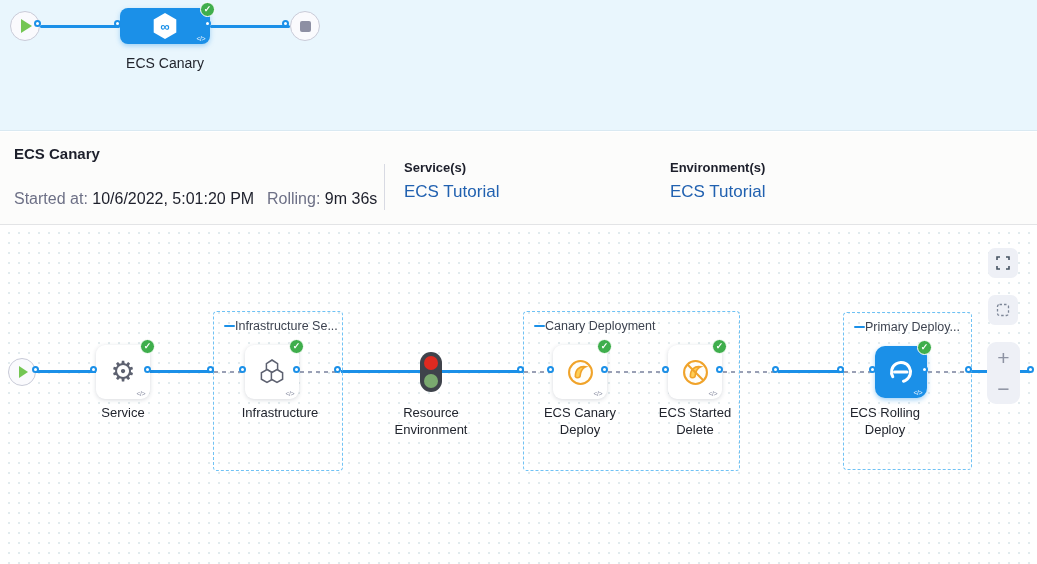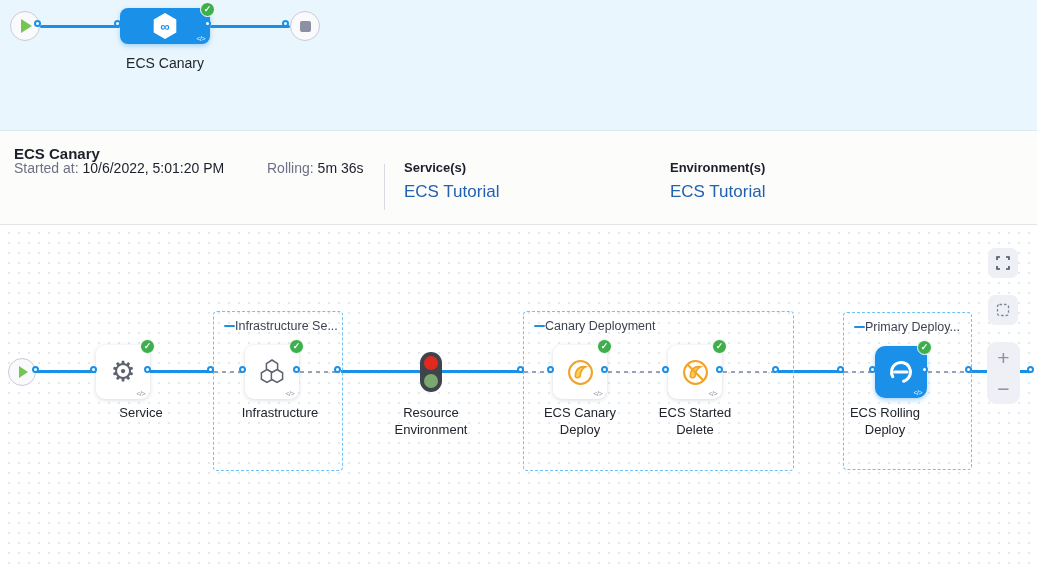--- a/index.html
+++ b/index.html
@@ -25,21 +25,21 @@
     display:flex; align-items:center; justify-content:center; line-height:1; z-index:6; }
   .code-glyph { position:absolute; right:5px; bottom:2px; font-size:7px; letter-spacing:-0.5px; color:#8b8fa3; }
   .code-glyph.on-blue { color:#eaf5ff; }
   .dot { position:absolute; width:7px; height:7px; border-radius:50%; background:#fff;
     border:2.5px solid #1b90e8; z-index:5; }
 
   
   .summary { position:absolute; left:0; top:132px; width:1037px; height:93px;
     background:#fcfcfb; border-bottom:1px solid #e3e4e6; }
   .summary-title { position:absolute; left:14px; top:13px; font-size:15px; font-weight:bold; color:#1d1f2b; }
-  .kv { position:absolute; top:28px; font-size:14px; color:#6d7086; }
+  .kv { position:absolute; top:58px; font-size:16px; color:#6d7086; }
   .kv b { color:#1d1f2b; font-weight:normal; }
   .v-div { position:absolute; left:384px; top:32px; width:1px; height:46px; background:#d8dae3; }
   .col-label { position:absolute; font-size:13px; font-weight:bold; color:#1d1f2b; }
   .col-link { position:absolute; font-size:17px; color:#2161b0; cursor:pointer; }
 
   
   .canvas { position:absolute; left:0; top:226px; width:1037px; height:338px; background:#fff;
     background-image:radial-gradient(circle, #e1ebee 1.2px, transparent 1.4px);
     background-size:10px 10px; background-position:4px 2px; overflow:hidden; }
   .line { position:absolute; top:144px; height:3px; background:#1b90e8; z-index:1; }
@@ -104,21 +104,21 @@
 </div>
 
 <div class="summary">
   <div class="summary-title">ECS Canary</div>
   <div class="kv" style="left:14px;">
     <span>Started at:</span>
     <b>10/6/2022, 5:01:20 PM</b>
   </div>
   <div class="kv" style="left:267px;">
     <span>Rolling:</span>
-    <b>5m 36s</b>
+    <b>9m 36s</b>
   </div>
   <div class="v-div"></div>
   <div class="col-label" style="left:404px; top:28px;">Service(s)</div>
   <div class="col-link" style="left:404px; top:50px;">ECS Tutorial</div>
   <div class="col-label" style="left:670px; top:28px;">Environment(s)</div>
   <div class="col-link" style="left:670px; top:50px;">ECS Tutorial</div>
 </div>
 
 <div class="canvas">
 
@@ -136,21 +136,21 @@
   <div class="dline" style="left:723px; width:55px;"></div>
   <div class="dline" style="left:844px; width:32px;"></div>
   <div class="dline" style="left:928px; width:43px;"></div>
 
   <div class="group-box" style="left:213px; top:85px; width:130px; height:160px;">
     <div class="group-head">
       <div class="group-dash"></div>
       <div class="group-title">Infrastructure Se...</div>
     </div>
   </div>
-  <div class="group-box" style="left:523px; top:85px; width:271px; height:160px;">
+  <div class="group-box" style="left:523px; top:85px; width:217px; height:160px;">
     <div class="group-head">
       <div class="group-dash"></div>
       <div class="group-title">Canary Deployment</div>
     </div>
   </div>
   <div class="group-box" style="left:843px; top:86px; width:129px; height:158px;">
     <div class="group-head">
       <div class="group-dash"></div>
       <div class="group-title">Primary Deploy...</div>
     </div>
@@ -158,21 +158,21 @@
 
   <div class="play-sm">
     <div class="play-tri"></div>
   </div>
 
   <div class="card" style="left:96px;">
     <span class="gear">⚙</span>
     <div class="check-badge" style="right:-5px; top:-6px;">✓</div>
     <div class="code-glyph">&lt;/&gt;</div>
   </div>
-  <div class="node-label" style="left:96px;">Service</div>
+  <div class="node-label" style="left:78px;">Service</div>
 
   <div class="card" style="left:245px;">
     <svg width="28" height="26" viewBox="0 0 28 26">
       <polygon points="14,1 19.6,4.7 19.6,10.3 14,14 8.4,10.3 8.4,4.7" fill="#fff" stroke="#5d6170" stroke-width="1.5"></polygon>
       <polygon points="9,10.5 14.6,13.8 14.6,20.2 9,23.5 3.4,20.2 3.4,13.8" fill="#fff" stroke="#5d6170" stroke-width="1.5"></polygon>
       <polygon points="19,10.5 24.6,13.8 24.6,20.2 19,23.5 13.4,20.2 13.4,13.8" fill="#fff" stroke="#5d6170" stroke-width="1.5"></polygon>
     </svg>
     <div class="check-badge" style="right:-5px; top:-6px;">✓</div>
     <div class="code-glyph">&lt;/&gt;</div>
   </div>

